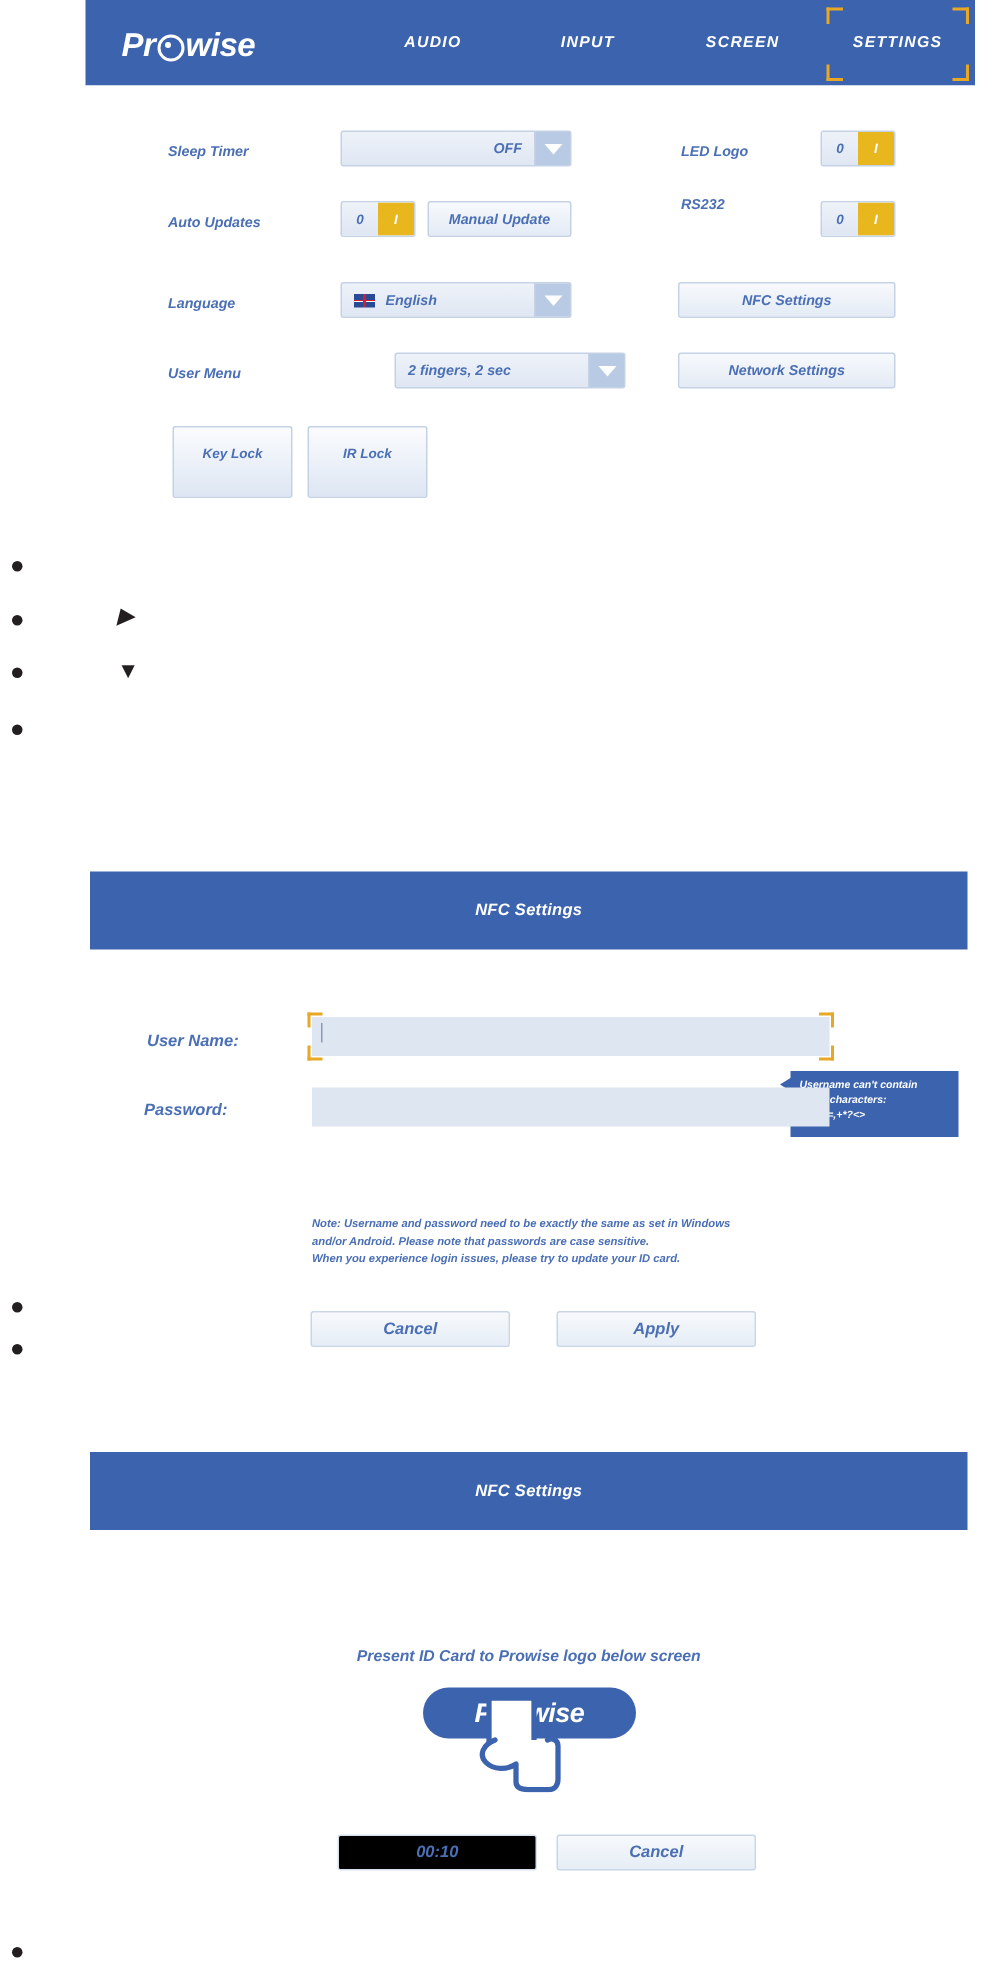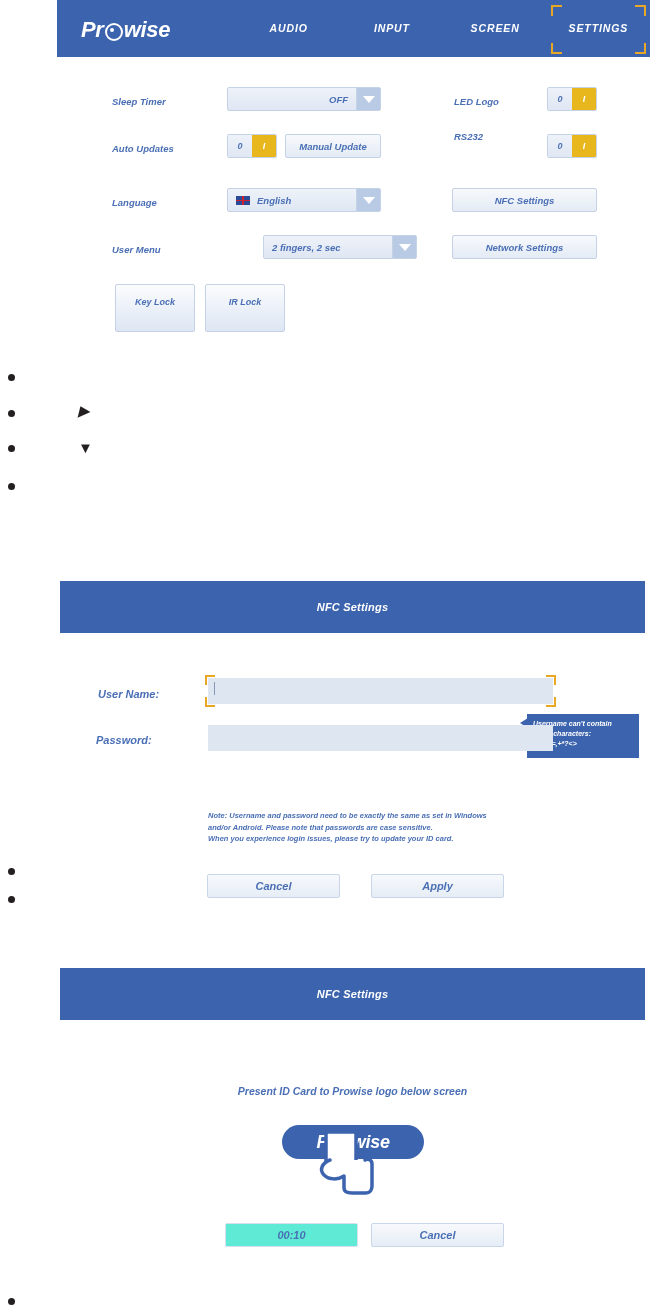--- a/index.html
+++ b/index.html
@@ -284,21 +284,21 @@
     background: linear-gradient(#f7f9fc, #e6edf6);
     border: 1px solid #c9d6e8;
     border-radius: 2px;
     color: #4a6fb5;
     font-size: 11px;
     font-weight: bold;
     display: flex; align-items: center; justify-content: center;
     box-sizing: border-box;
   }
   .dlg-button.plain {
-    background: #5eead4;
+    background: #000000;
     border: 1px solid #d7e0ee;
   }
 
   .present-text {
     position: absolute;
     width: 100%;
     text-align: center;
     color: #4a6fb5;
     font-size: 10.5px;
     font-weight: bold;
@@ -455,21 +455,21 @@
 
   <div>
     <span class="bullet" style="left:8px; top:868px;"></span>
     <span class="bullet" style="left:8px; top:896px;"></span>
   </div>
 
   <div class="dialog" style="left:60px; top:968px; width:585px; height:280px;">
     <div class="dialog-header">NFC Settings</div>
     <div class="dialog-body" style="height:228px;">
 
-      <div class="present-text" style="top:65px;">Present ID Card to Prowise logo below screen</div>
+      <div class="present-text" style="top:78px;">Present ID Card to Prowise logo below screen</div>
 
       <div class="logo-pill" style="left:222px; top:105px; width:142px; height:34px;">
         <span>Pr</span>
           <span class="ring"></span>
           <span>wise</span>
       </div>
 
       <svg class="hand-svg" style="left:250px; top:110px;" width="72" height="65" viewBox="0 0 72 65">
         <rect x="16" y="2" width="30" height="42" rx="2" fill="#ffffff" stroke="#3c63ad" stroke-width="3.5"></rect>
         <path d="M20 30 C12 33, 9 40, 14 45 C19 50, 28 50, 34 46 L34 58 C34 62, 38 63, 42 63 L56 63 C60 63, 62 60, 62 56 L62 34 C62 30, 58 28, 55 30" fill="#ffffff" stroke="#3c63ad" stroke-width="3.5" stroke-linejoin="round" stroke-linecap="round"></path>

